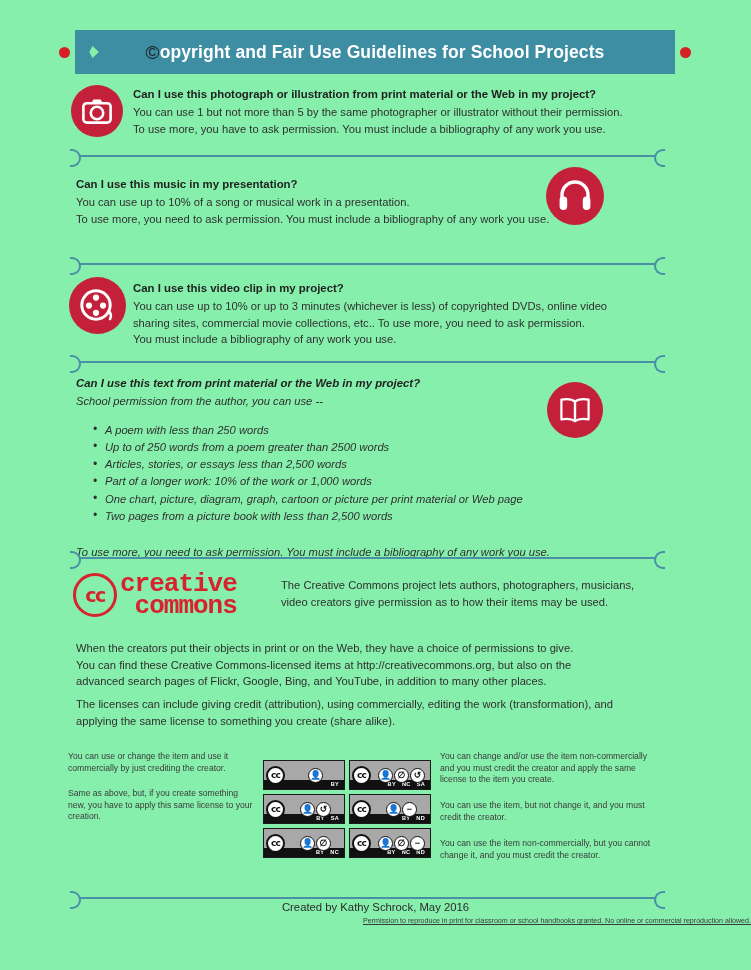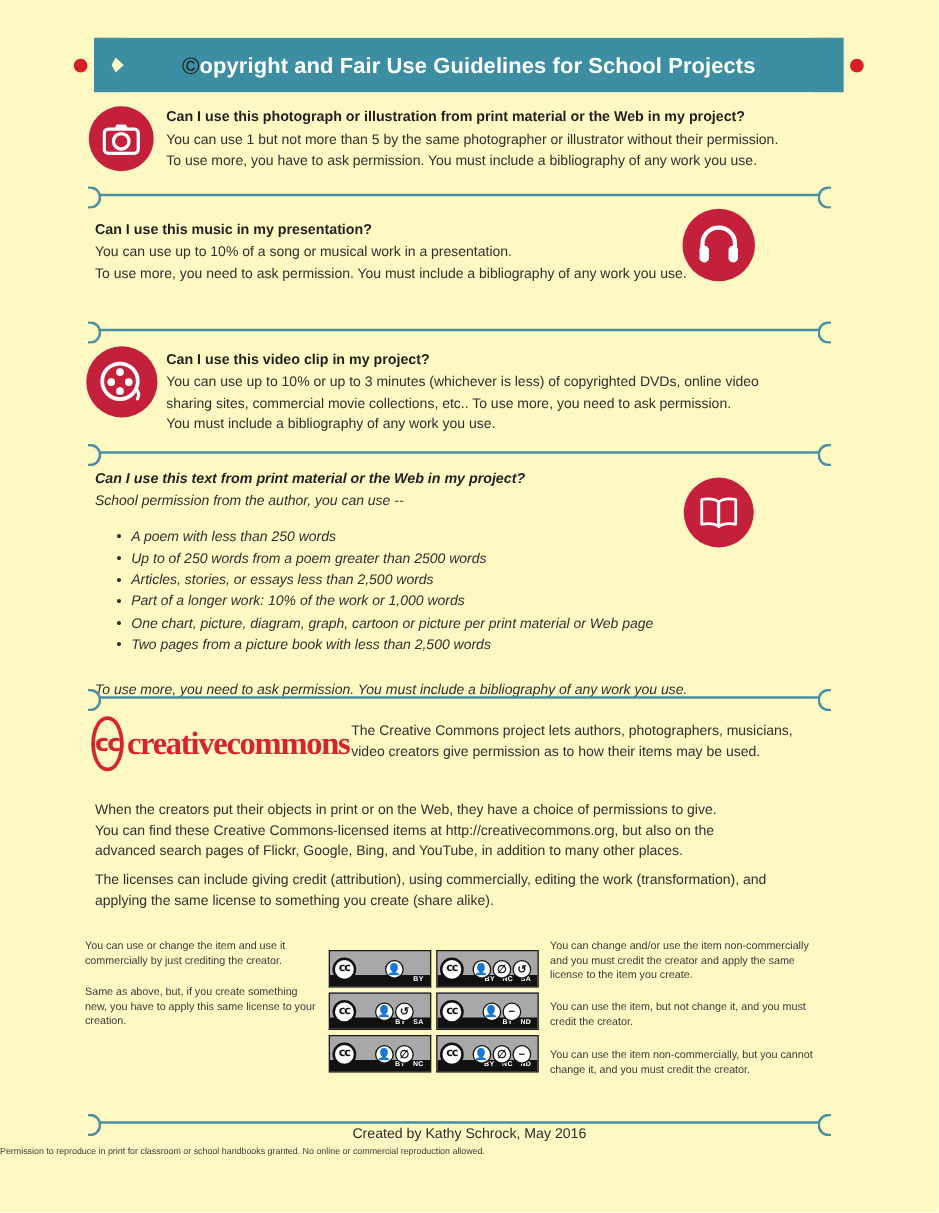--- a/index.html
+++ b/index.html
@@ -11,21 +11,21 @@
     width: 751px;
     height: 970px;
     font-family: "Liberation Sans", sans-serif;
     color: #2b2b2b;
     position: relative;
     overflow: hidden;
   }
   .page {
     position: absolute;
     inset: 0;
-    background: #fef9c3;
+    background: #86efac;
     padding-left: 44px;
   }
 
   
   .banner-wrap {
     position: absolute;
     left: 55px;
     top: 30px;
     width: 640px;
     height: 44px;
@@ -194,27 +194,27 @@
     align-items: center;
     justify-content: center;
     color: #d8232f;
     font-size: 19px;
     font-weight: bold;
     letter-spacing: -1.5px;
     font-family: "DejaVu Sans", sans-serif;
   }
   .cc-words {
     display: flex;
-    flex-direction: row;
+    flex-direction: column;
     line-height: 0.86;
     color: #d8232f;
     font-weight: bold;
     font-size: 26px;
     letter-spacing: -1px;
-    font-family: Liberation Serif, serif;
+    font-family: Liberation Mono, monospace;
     align-items: flex-end;
   }
 
   
   .badge-grid {
     position: absolute;
     left: 263px;
     top: 760px;
     width: 168px;
     height: 98px;
@@ -312,23 +312,24 @@
     width: 751px;
     text-align: center;
     font-size: 11.3px;
     color: #2b2b2b;
   }
   .footer-note {
     position: absolute;
     left: 0;
     top: 917px;
     width: 751px;
-    text-align: left;
+    text-align: right;
     font-size: 7.1px;
     color: #3a3a3a;
+    text-decoration: underline;
   }
 </style>
 </head>
 <body>
 
 <div class="page">
 
   <div class="banner-wrap">
     <div class="banner-left-tail"></div>
     <div class="banner-right-tail"></div>

